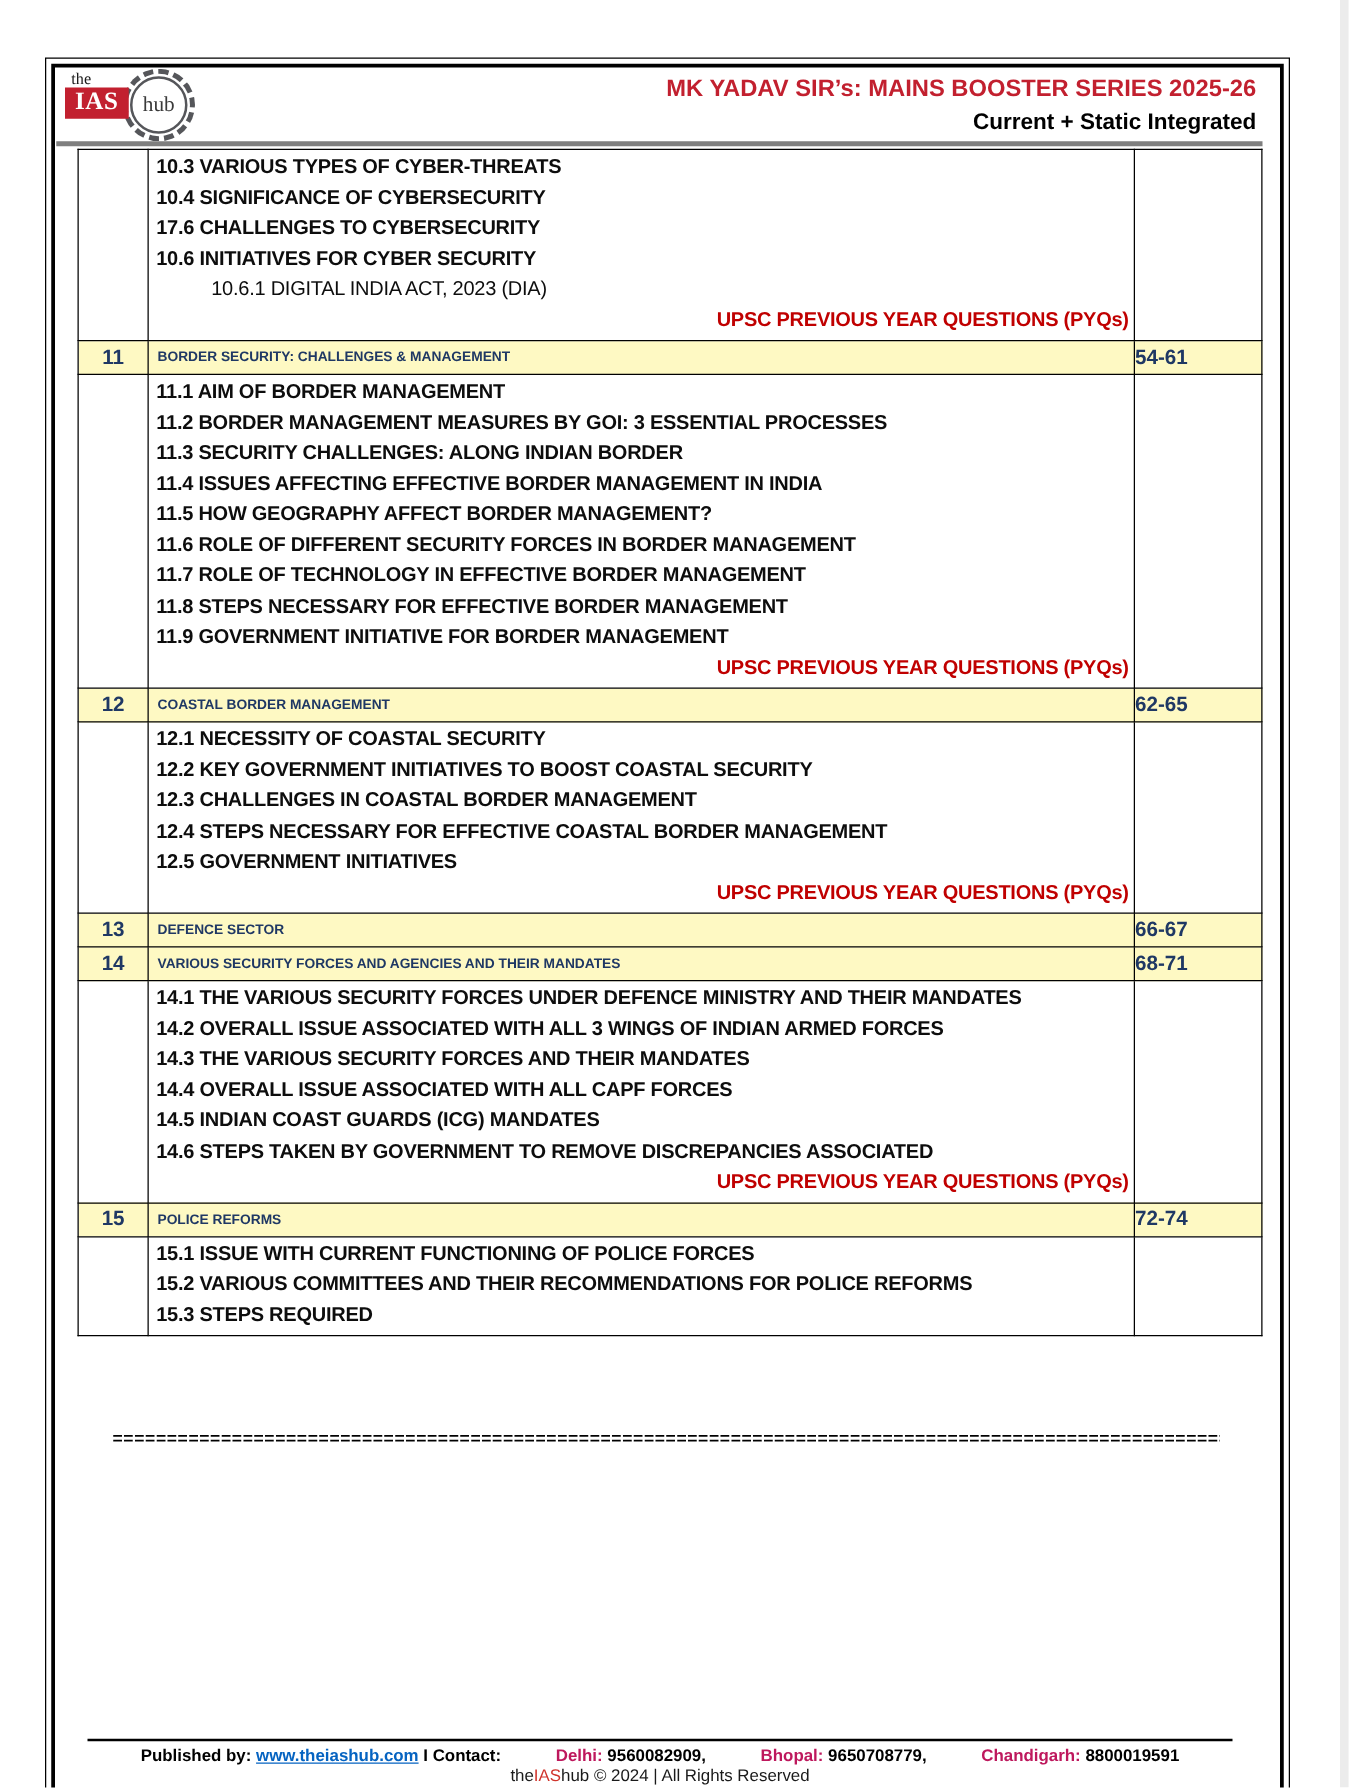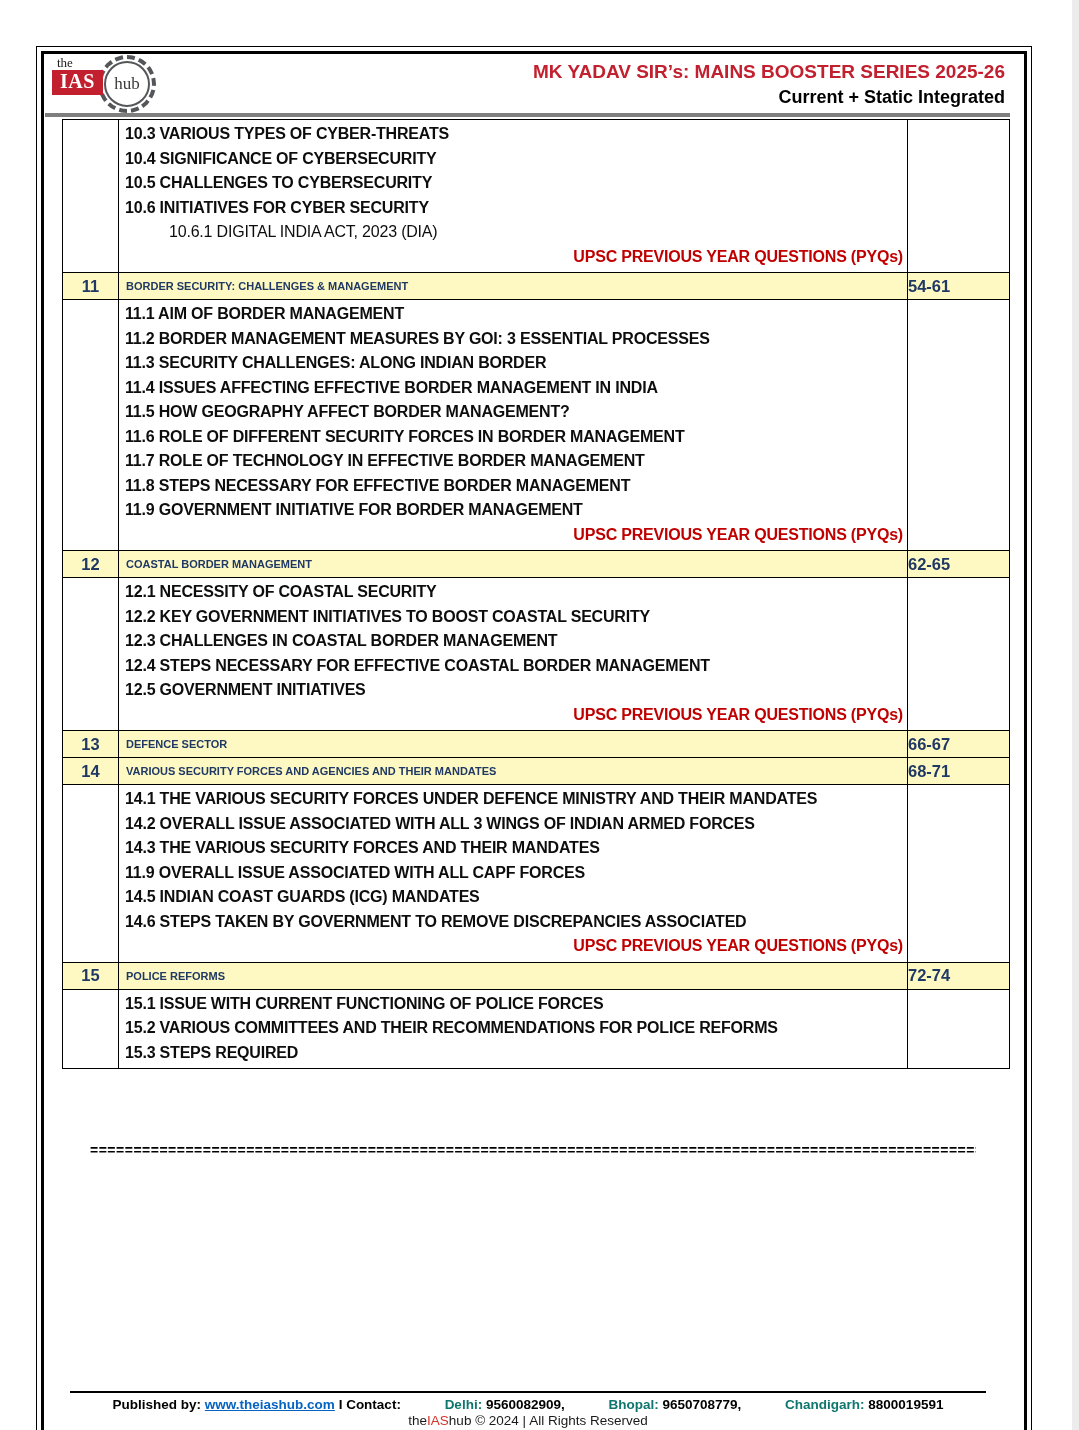--- a/index.html
+++ b/index.html
@@ -55,21 +55,21 @@
 
   .divider { position:absolute; left:90px; top:1142px; width:886px; overflow:hidden;
              white-space:nowrap; font-weight:bold; font-size:14px; color:#000;
              letter-spacing:0.5px; z-index:3; }
 
   
   .footer-rule { position:absolute; left:70px; top:1391px; width:916px; height:2px;
                  background:#000; z-index:3; }
   .footer { position:absolute; left:70px; top:1397px; width:916px; text-align:center; z-index:3; }
   .footer-line1 { font-size:13.5px; font-weight:bold; color:#000; }
-  .footer-line1 .red { color:#0f766e;padding-left:40px; }
+  .footer-line1 .red { color:#be185d;padding-left:40px; }
   .footer-line1 .link { color:#0563C1; text-decoration:underline; cursor:pointer; }
   .footer-line2 { font-size:13.5px; color:#1a1a1a; margin-top:1px; }
   .footer-line2 .brand { color:#D0342C; }
 </style>
 </head>
 <body>
 
 <div class="bg-strip-right"></div>
 <div class="frame-outer"></div>
 <div class="frame-inner"></div>
@@ -89,21 +89,21 @@
 
 <div class="gray-rule"></div>
 
 <table class="toc">
   <tbody>
       <tr>
         <td class="num-cell"></td>
         <td class="items-cell">
           <div class="item">10.3 VARIOUS TYPES OF CYBER-THREATS</div>
           <div class="item">10.4 SIGNIFICANCE OF CYBERSECURITY</div>
-          <div class="item">10.5 CHALLENGES TO CYBERSECURITY</div>
+          <div class="item">17.6 CHALLENGES TO CYBERSECURITY</div>
           <div class="item">10.6 INITIATIVES FOR CYBER SECURITY</div>
           <div class="item sub">10.6.1 DIGITAL INDIA ACT, 2023 (DIA)</div>
           <div class="item pyq">UPSC PREVIOUS YEAR QUESTIONS (PYQs)</div>
         </td>
         <td class="pages-cell"></td>
       </tr>
       <tr class="ch-row">
         <td class="ch-num">11</td>
         <td class="ch-title">BORDER SECURITY: CHALLENGES &amp; MANAGEMENT</td>
         <td class="ch-pages">54-61</td>
@@ -150,21 +150,21 @@
         <td class="ch-num">14</td>
         <td class="ch-title">VARIOUS SECURITY FORCES AND AGENCIES AND THEIR MANDATES</td>
         <td class="ch-pages">68-71</td>
       </tr>
       <tr>
         <td class="num-cell"></td>
         <td class="items-cell">
           <div class="item">14.1 THE VARIOUS SECURITY FORCES UNDER DEFENCE MINISTRY AND THEIR MANDATES</div>
           <div class="item">14.2 OVERALL ISSUE ASSOCIATED WITH ALL 3 WINGS OF INDIAN ARMED FORCES</div>
           <div class="item">14.3 THE VARIOUS SECURITY FORCES AND THEIR MANDATES</div>
-          <div class="item">11.9 OVERALL ISSUE ASSOCIATED WITH ALL CAPF FORCES</div>
+          <div class="item">14.4 OVERALL ISSUE ASSOCIATED WITH ALL CAPF FORCES</div>
           <div class="item">14.5 INDIAN COAST GUARDS (ICG) MANDATES</div>
           <div class="item">14.6 STEPS TAKEN BY GOVERNMENT TO REMOVE DISCREPANCIES ASSOCIATED</div>
           <div class="item pyq">UPSC PREVIOUS YEAR QUESTIONS (PYQs)</div>
         </td>
         <td class="pages-cell"></td>
       </tr>
       <tr class="ch-row">
         <td class="ch-num">15</td>
         <td class="ch-title">POLICE REFORMS</td>
         <td class="ch-pages">72-74</td>

